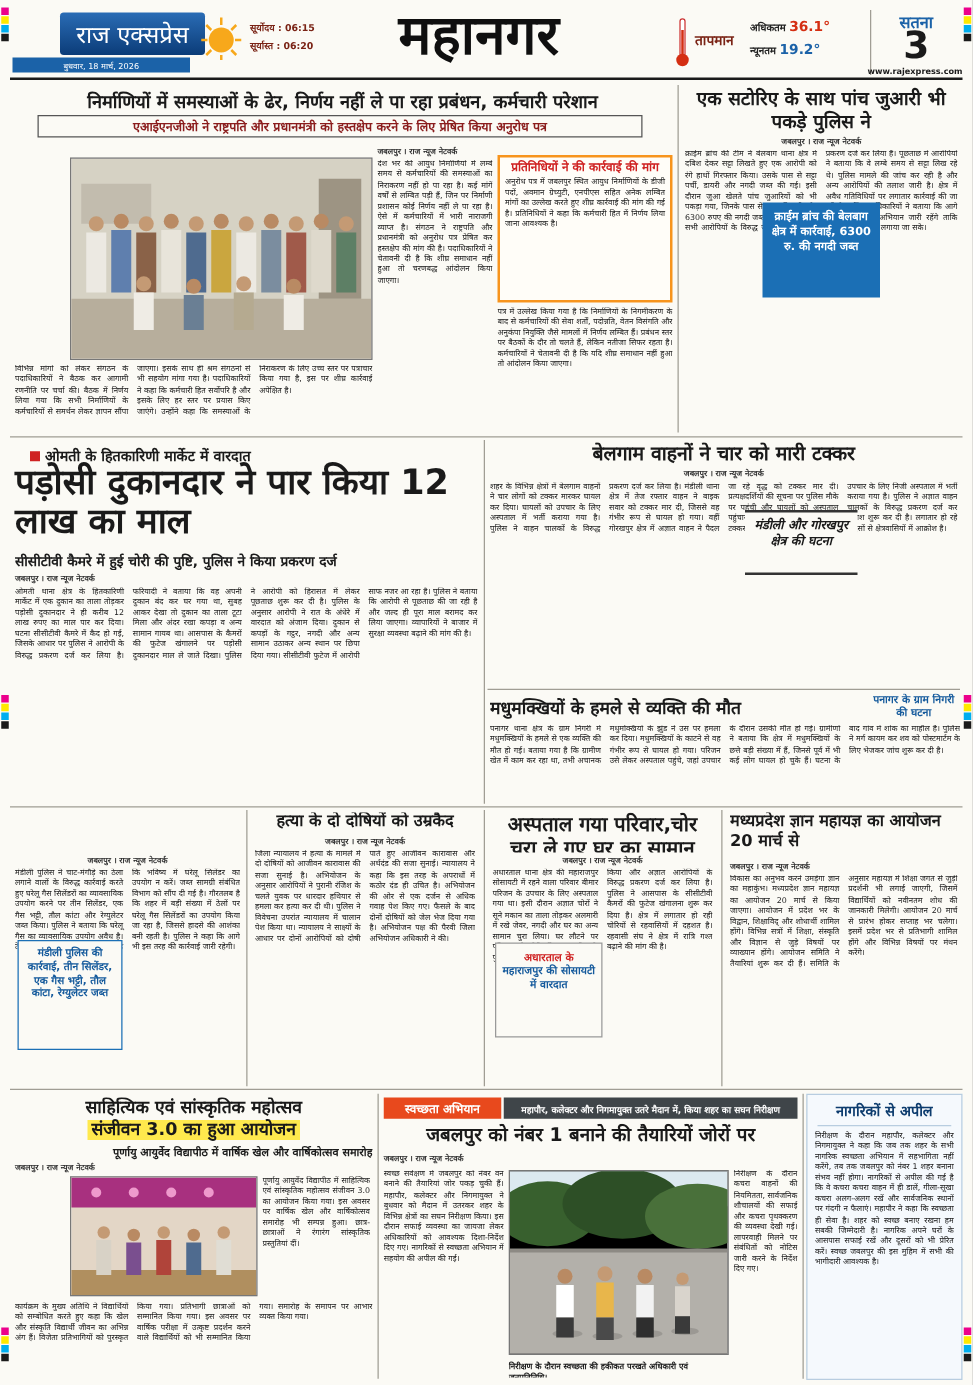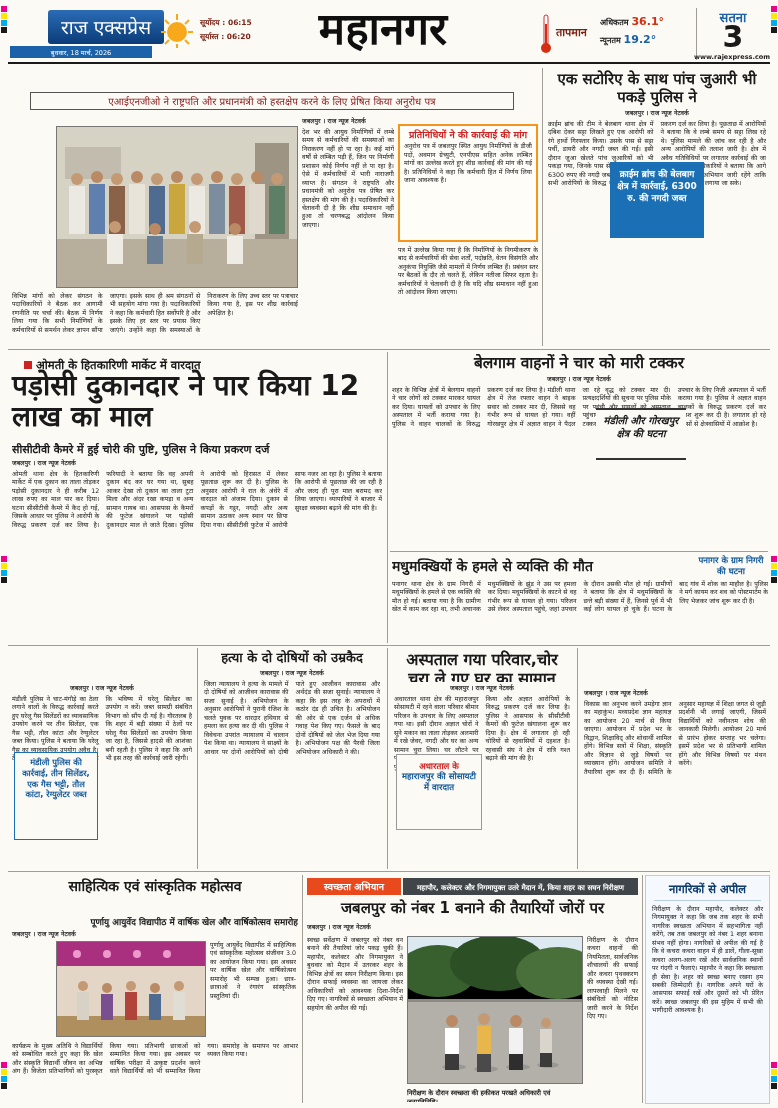--- a/index.html
+++ b/index.html
@@ -23,21 +23,21 @@
   .sun-text { font-size:7.5px; font-weight:bold; color:#7a2315; }
   .paper-title { left:238px; top:4px; width:290px; text-align:center; font-size:44px; font-weight:bold; color:#0f0f0f; line-height:1.15; }
   .temp-label { color:#7a2315; font-weight:bold; font-size:11px; }
   .temp-row { font-size:8px; font-weight:bold; color:#222; white-space:nowrap; }
   .val-max { color:#d42e12; font-size:11px; }
   .val-min { color:#1b62a8; font-size:11px; }
   .city { color:#1b62a8; font-weight:bold; font-size:13px; text-align:center; }
   .pageno { font-size:30px; font-weight:bold; text-align:center; line-height:1; }
   .website { font-size:6.5px; font-weight:bold; text-align:center; }
   .h-lead { font-size:14.5px; font-weight:bold; text-align:center; }
-  .subdeck { border:1px solid #555; font-size:10px; font-weight:normal; color:#8b1d1d; display:flex; align-items:center; justify-content:center; }
+  .subdeck { border:1px solid #555; font-size:10px; font-weight:bold; color:#8b1d1d; display:flex; align-items:center; justify-content:center; }
   .h-sec { font-weight:bold; text-align:center; line-height:1.2; }
   .orange-box { border:2px solid #f7941d; padding:3px 4px; background:#fffdf8; }
   .orange-box .bt { color:#cf2222; font-size:9.5px; font-weight:bold; text-align:center; line-height:1.2; margin-bottom:2px; }
   .blue-box { background:#1b6fb5; color:#fff; font-weight:bold; font-size:9px; text-align:center; padding:6px 4px; line-height:1.35; }
   .inset-rule { border-top:2px solid #333; border-bottom:2px solid #333; background:#fbfaf5; font-weight:bold; font-size:10px; text-align:center; padding:5px 2px; line-height:1.25;font-style:italic; }
   .blue-note { color:#155a9c; font-weight:bold; text-align:center; }
   .kicker-sq { width:8px; height:8px; background:#cf2222; display:inline-block; margin-right:4px; }
   .kicker { font-size:11.5px; font-weight:bold; }
   .h-theft { font-size:28px; font-weight:bold; line-height:1.12; }
   .yellow-hl { background:#ffe94d; padding:0 3px; }
@@ -135,20 +135,21 @@
   <div class="hline" style="left:8px;top:349px;width:762px;"></div>
   <div class="vline" style="left:387px;top:352px;height:291px;"></div>
   <div class="hline" style="left:8px;top:645px;width:762px;"></div>
   <div class="vline" style="left:197px;top:648px;height:221px;"></div>
   <div class="vline" style="left:387px;top:648px;height:221px;"></div>
   <div class="vline" style="left:577px;top:648px;height:221px;"></div>
   <div class="hline" style="left:8px;top:871px;width:762px;"></div>
   <div class="vline" style="left:302px;top:875px;height:228px;"></div>
   <div class="vline" style="left:642px;top:875px;height:228px;"></div>
 
+  <div class="abs h-lead nowrap" style="left:12px;top:70px;width:524px;">निर्माणियों में समस्याओं के ढेर, निर्णय नहीं ले पा रहा प्रबंधन, कर्मचारी परेशान</div>
   <div class="abs subdeck nowrap" style="left:30px;top:92px;width:484px;height:18px;">एआईएनजीओ ने राष्ट्रपति और प्रधानमंत्री को हस्तक्षेप करने के लिए प्रेषित किया अनुरोध पत्र</div>
   <div class="abs byline" style="left:302px;top:116px;width:96px;">जबलपुर । राज न्यूज नेटवर्क</div>
 
   <div class="abs photo" style="left:56px;top:126px;width:242px;height:162px;">
     <svg width="240" height="160" viewBox="0 0 240 160">
       <rect width="240" height="160" fill="#d6d2c4"></rect>
       <rect y="112" width="240" height="48" fill="#b7ae9c"></rect>
       <rect x="198" y="16" width="34" height="96" fill="#9d9483"></rect>
       <rect x="8" y="20" width="56" height="32" fill="#c2bcae"></rect>
       <g>
@@ -231,24 +232,26 @@
   <div class="abs body-text clip cols2" style="left:204px;top:680px;width:176px;height:188px;">जिला न्यायालय ने हत्या के मामले में दो दोषियों को आजीवन कारावास की सजा सुनाई है। अभियोजन के अनुसार आरोपियों ने पुरानी रंजिश के चलते युवक पर धारदार हथियार से हमला कर हत्या कर दी थी। पुलिस ने विवेचना उपरांत न्यायालय में चालान पेश किया था। न्यायालय ने साक्ष्यों के आधार पर दोनों आरोपियों को दोषी पाते हुए आजीवन कारावास और अर्थदंड की सजा सुनाई। न्यायालय ने कहा कि इस तरह के अपराधों में कठोर दंड ही उचित है। अभियोजन की ओर से एक दर्जन से अधिक गवाह पेश किए गए। फैसले के बाद दोनों दोषियों को जेल भेज दिया गया है। अभियोजन पक्ष की पैरवी जिला अभियोजन अधिकारी ने की।</div>
 
   <div class="abs h-sec clip" style="left:394px;top:650px;width:176px;font-size:16px;height:32px;">अस्पताल गया परिवार,चोर चुरा ले गए घर का सामान</div>
   <div class="abs byline" style="left:394px;top:683px;width:176px;text-align:center;">जबलपुर । राज न्यूज नेटवर्क</div>
   <div class="abs body-text clip cols2" style="left:394px;top:695px;width:176px;height:172px;">अधारताल थाना क्षेत्र की महाराजपुर सोसायटी में रहने वाला परिवार बीमार परिजन के उपचार के लिए अस्पताल गया था। इसी दौरान अज्ञात चोरों ने सूने मकान का ताला तोड़कर अलमारी में रखे जेवर, नगदी और घर का अन्य सामान चुरा लिया। घर लौटने पर परिवार को चोरी की जानकारी हुई। पुलिस ने मौके पर पहुंचकर निरीक्षण किया और अज्ञात आरोपियों के विरुद्ध प्रकरण दर्ज कर लिया है। पुलिस ने आसपास के सीसीटीवी कैमरों की फुटेज खंगालना शुरू कर दिया है। क्षेत्र में लगातार हो रही चोरियों से रहवासियों में दहशत है। रहवासी संघ ने क्षेत्र में रात्रि गश्त बढ़ाने की मांग की है।</div>
   <div class="abs clip" style="left:396px;top:754px;width:86px;height:76px;border:1px solid #999;background:#fbfaf5;padding:5px 3px;text-align:center;">
     <div style="color:#cf2222;font-weight:bold;font-size:8.5px;">अधारताल के</div>
     <div class="blue-note" style="font-size:8.5px;line-height:1.3;">महाराजपुर की सोसायटी में वारदात</div>
   </div>
 
+  <div class="abs clip" style="left:584px;top:650px;width:182px;height:36px;font-size:13px;font-weight:bold;line-height:1.25;">मध्यप्रदेश ज्ञान महायज्ञ का आयोजन 20 मार्च से</div>
   <div class="abs byline" style="left:584px;top:688px;width:182px;">जबलपुर । राज न्यूज नेटवर्क</div>
   <div class="abs body-text clip cols2" style="left:584px;top:700px;width:182px;height:168px;">विकास का अनुभव करने उमड़ेगा ज्ञान का महाकुंभ। मध्यप्रदेश ज्ञान महायज्ञ का आयोजन 20 मार्च से किया जाएगा। आयोजन में प्रदेश भर के विद्वान, शिक्षाविद् और शोधार्थी शामिल होंगे। विभिन्न सत्रों में शिक्षा, संस्कृति और विज्ञान से जुड़े विषयों पर व्याख्यान होंगे। आयोजन समिति ने तैयारियां शुरू कर दी हैं। समिति के अनुसार महायज्ञ में शिक्षा जगत से जुड़ी प्रदर्शनी भी लगाई जाएगी, जिसमें विद्यार्थियों को नवीनतम शोध की जानकारी मिलेगी। आयोजन 20 मार्च से प्रारंभ होकर सप्ताह भर चलेगा। इसमें प्रदेश भर से प्रतिभागी शामिल होंगे और विभिन्न विषयों पर मंथन करेंगे।</div>
 
   <div class="abs h-sec nowrap" style="left:12px;top:878px;width:286px;font-size:14px;">साहित्यिक एवं सांस्कृतिक महोत्सव</div>
+  <div class="abs h-sec" style="left:12px;top:896px;width:286px;font-size:14px;"><span class="yellow-hl">संजीवन 3.0 का हुआ आयोजन</span></div>
   <div class="abs nowrap" style="left:12px;top:916px;width:286px;font-size:8.8px;font-weight:bold;text-align:right;">पूर्णायु आयुर्वेद विद्यापीठ में वार्षिक खेल और वार्षिकोत्सव समारोह</div>
   <div class="abs byline" style="left:12px;top:929px;width:286px;">जबलपुर । राज न्यूज नेटवर्क</div>
   <div class="abs photo" style="left:56px;top:941px;width:150px;height:96px;">
     <svg width="148" height="94" viewBox="0 0 148 94">
       <rect width="148" height="94" fill="#e3d6c6"></rect>
       <rect width="148" height="24" fill="#a8307f"></rect>
       <circle cx="20" cy="12" r="4" fill="#e9c"></circle>
         <circle cx="50" cy="12" r="4" fill="#e9c"></circle>
         <circle cx="80" cy="12" r="4" fill="#e9c"></circle>
         <circle cx="110" cy="12" r="4" fill="#e9c"></circle>

